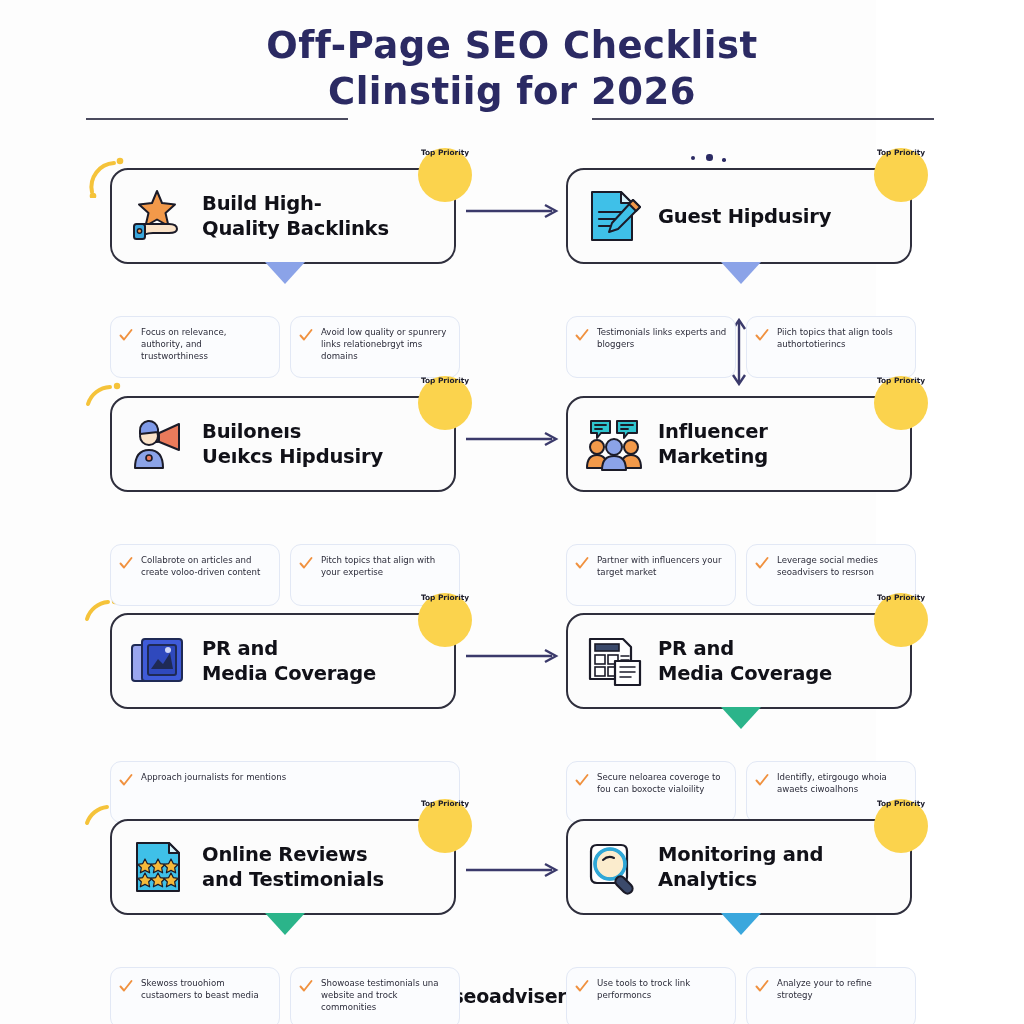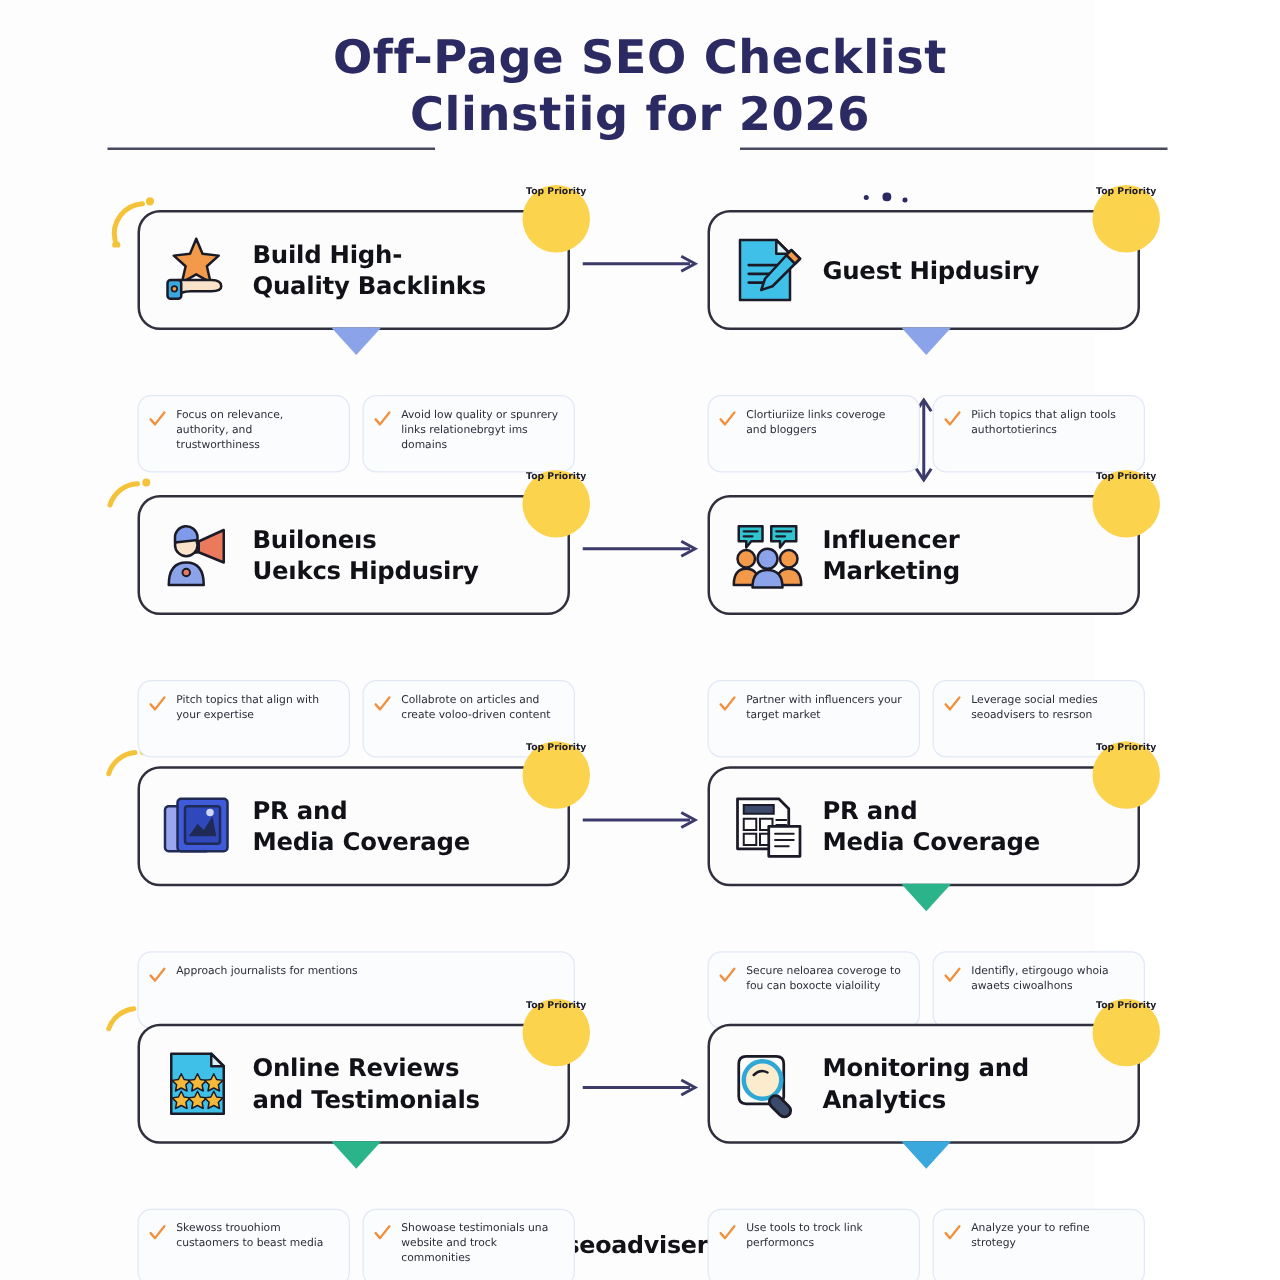--- a/index.html
+++ b/index.html
@@ -312,29 +312,29 @@
           <span>Top Priority</span>
         </div>
       </div>
       <div class="tips">
         <div class="tip">
           <div class="check">
             <svg viewBox="0 0 16 16">
                 <polyline points="2.5,8.5 6,12.5 13.5,3" fill="none" stroke="#f0913f" stroke-width="1.9" stroke-linecap="round" stroke-linejoin="round"></polyline>
               </svg>
           </div>
+          <div class="tip-text">Collabrote on articles and create voloo-driven content</div>
+        </div>
+        <div class="tip">
+          <div class="check">
+            <svg viewBox="0 0 16 16">
+                <polyline points="2.5,8.5 6,12.5 13.5,3" fill="none" stroke="#f0913f" stroke-width="1.9" stroke-linecap="round" stroke-linejoin="round"></polyline>
+              </svg>
+          </div>
           <div class="tip-text">Pitch topics that align with your expertise</div>
-        </div>
-        <div class="tip">
-          <div class="check">
-            <svg viewBox="0 0 16 16">
-                <polyline points="2.5,8.5 6,12.5 13.5,3" fill="none" stroke="#f0913f" stroke-width="1.9" stroke-linecap="round" stroke-linejoin="round"></polyline>
-              </svg>
-          </div>
-          <div class="tip-text">Collabrote on articles and create voloo-driven content</div>
         </div>
       </div>
     </div>
 
     <div class="block" style="top:613px;">
       <div class="arc">
         <svg viewBox="0 0 46 46">
           <path d="M3 22 A 24 24 0 0 1 24 5" fill="none" stroke="#f5c33a" stroke-width="4" stroke-linecap="round"></path>
           <circle cx="31" cy="4" r="3.2" fill="#f5c33a"></circle>
         </svg>
@@ -449,21 +449,21 @@
         </div>
       </div>
       <div class="pointer"></div>
       <div class="tips">
         <div class="tip">
           <div class="check">
             <svg viewBox="0 0 16 16">
                 <polyline points="2.5,8.5 6,12.5 13.5,3" fill="none" stroke="#f0913f" stroke-width="1.9" stroke-linecap="round" stroke-linejoin="round"></polyline>
               </svg>
           </div>
-          <div class="tip-text">Clortiuriize links coveroge and bloggers</div>
+          <div class="tip-text">Testimonials links experts and bloggers</div>
         </div>
         <div class="tip">
           <div class="check">
             <svg viewBox="0 0 16 16">
                 <polyline points="2.5,8.5 6,12.5 13.5,3" fill="none" stroke="#f0913f" stroke-width="1.9" stroke-linecap="round" stroke-linejoin="round"></polyline>
               </svg>
           </div>
           <div class="tip-text">Piich topics that align tools authortotierincs</div>
         </div>
       </div>

